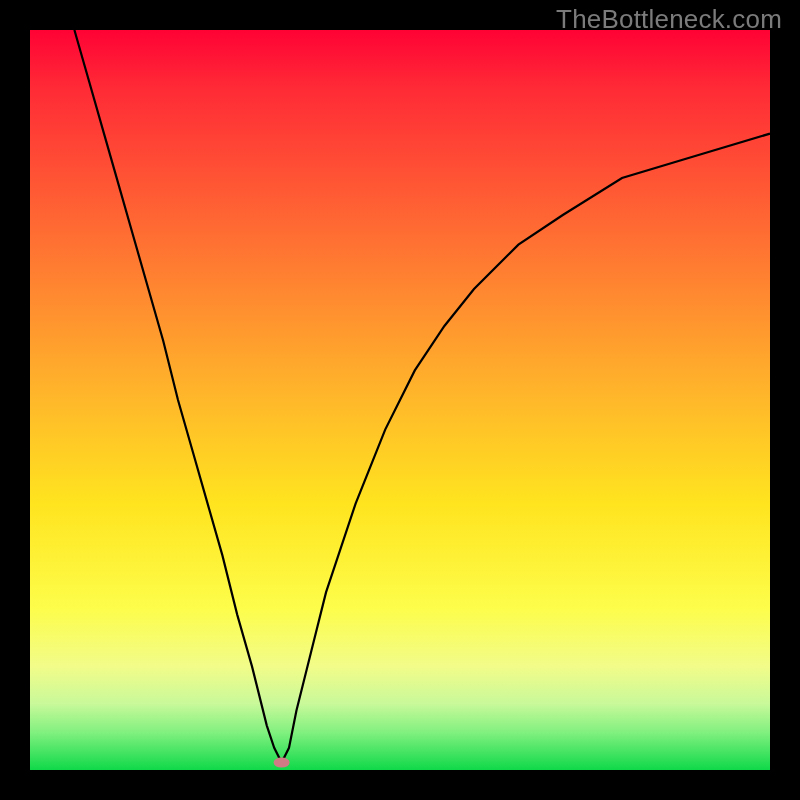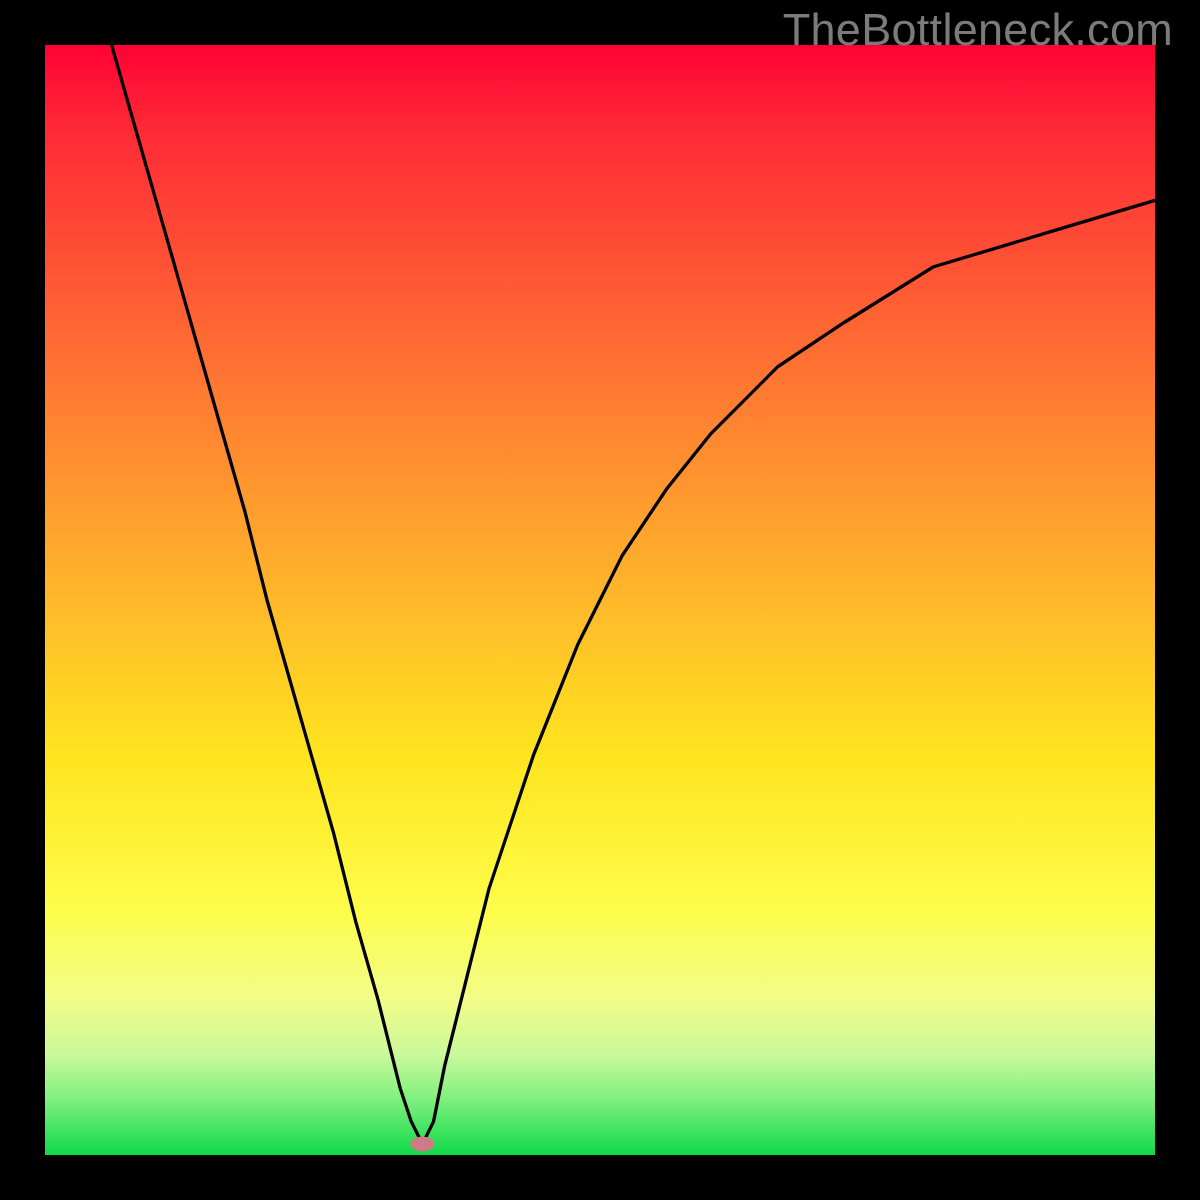--- a/index.html
+++ b/index.html
@@ -37,21 +37,21 @@
       #c9f99a 91%,
       #7ff07e 95%,
       #0fd948 100%
     );
   }
   .watermark {
     position: absolute;
     top: 4px;
     right: 18px;
     color: #7b7b7b;
-    font-size: 30px;
+    font-size: 26px;
     font-weight: 500;
     letter-spacing: 0.2px;
   }
   svg.curve {
     position: absolute;
     left: 0;
     top: 0;
     width: 740px;
     height: 740px;
     overflow: visible;

